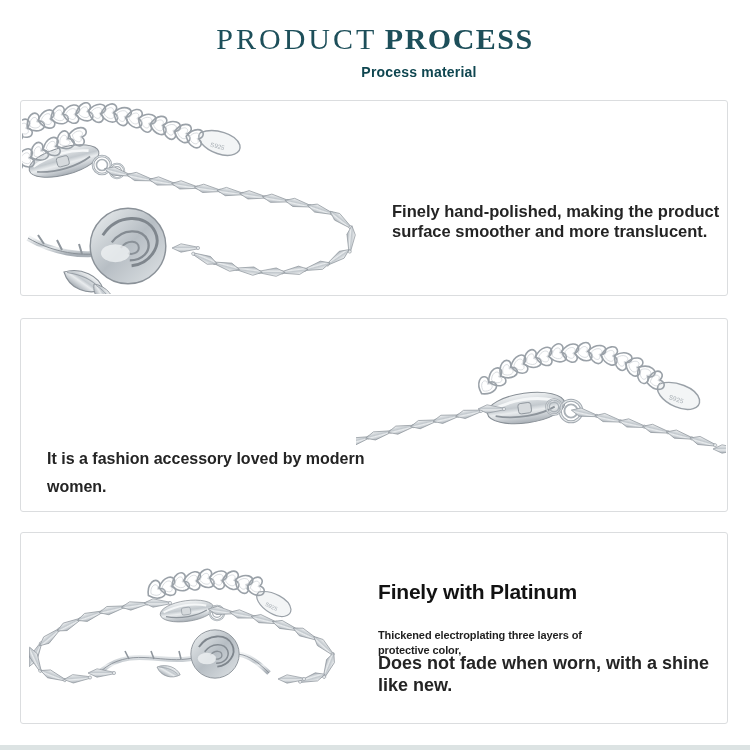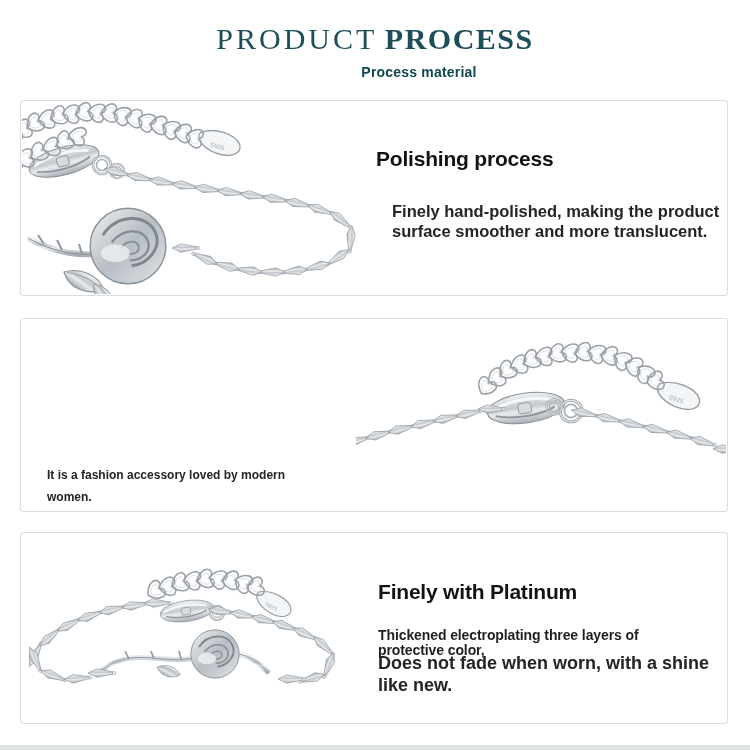--- a/index.html
+++ b/index.html
@@ -20,24 +20,24 @@
   #card3{top:532px;height:190px;}
   .h2{position:absolute;font-size:21px;font-weight:bold;color:#121212;
       letter-spacing:-.2px;white-space:nowrap;}
   .bodytxt{position:absolute;font-weight:bold;color:#242424;white-space:pre-line;}
   
   #card1 .h2{left:355px;top:46px;}
   #card1 .b1{left:355px;top:101px;font-size:16.5px;line-height:19.5px;margin-left:16px;}
   
   #card2 .h2{left:26px;top:28px;}
   #card2 .b1{left:26px;top:74px;font-size:13.5px;line-height:15.5px;color:#1f1f1f;}
-  #card2 .b2{left:26px;top:126px;font-size:12px;line-height:22px;margin-top:19px;}
+  #card2 .b2{left:26px;top:126px;font-size:16px;line-height:28px;}
   
   #card3 .h2{left:357px;top:47px;}
-  #card3 .b1{left:357px;top:95px;font-size:14px;line-height:14.5px;letter-spacing:-.1px;color:#1f1f1f;}
+  #card3 .b1{left:357px;top:95px;font-size:11px;line-height:14.5px;letter-spacing:-.1px;color:#1f1f1f;}
   #card3 .b2{left:357px;top:119px;font-size:18px;line-height:22px;}
   .photo{position:absolute;}
   #photo1{left:1px;top:1px;}
   #photo2{left:335px;top:10px;}
   #photo3{left:8px;top:22px;}
   .bottom-strip{position:absolute;left:0;bottom:0;width:750px;height:5px;background:#dce3e3;}
   .defs-holder{position:absolute;width:0;height:0;}
 </style>
 </head>
 <body>
@@ -151,21 +151,20 @@
         <use href="#bar-link" xlink:href="#bar-link" transform="translate(328.8,136.6) rotate(94.8)"></use>
         <use href="#bar-link" xlink:href="#bar-link" transform="translate(316.4,155.0) rotate(145.5)"></use>
         <use href="#bar-link" xlink:href="#bar-link" transform="translate(295.6,164.3) rotate(164.6)"></use>
         <use href="#bar-link" xlink:href="#bar-link" transform="translate(273.1,168.8) rotate(172.9)"></use>
         <use href="#bar-link" xlink:href="#bar-link" transform="translate(250.2,170.1) rotate(-179.6)"></use>
         <use href="#bar-link" xlink:href="#bar-link" transform="translate(227.4,168.6) rotate(-172.4)"></use>
         <use href="#bar-link" xlink:href="#bar-link" transform="translate(204.9,164.2) rotate(-165.1)"></use>
         <use href="#bar-link" xlink:href="#bar-link" transform="translate(183.2,156.8) rotate(-156.8)"></use>
         <use href="#bar-link" xlink:href="#bar-link" transform="translate(163.0,146.0) rotate(0.0)"></use>
       </svg>
-    <div class="h2">Polishing process</div>
     <div class="bodytxt b1">Finely hand-polished, making the product
 surface smoother and more translucent.</div>
   </div>
 
   <div class="card" id="card2">
     <div class="bodytxt b2">It is a fashion accessory loved by modern
 women.</div>
     <svg id="photo2" class="photo" width="370" height="170" viewBox="0 0 370 170">
       <path d="M 0,112 C 50,98 95,88 135,80" fill="none" stroke="none"></path>
       <path d="M 228,84 C 280,96 330,106 370,120" fill="none" stroke="none"></path>

